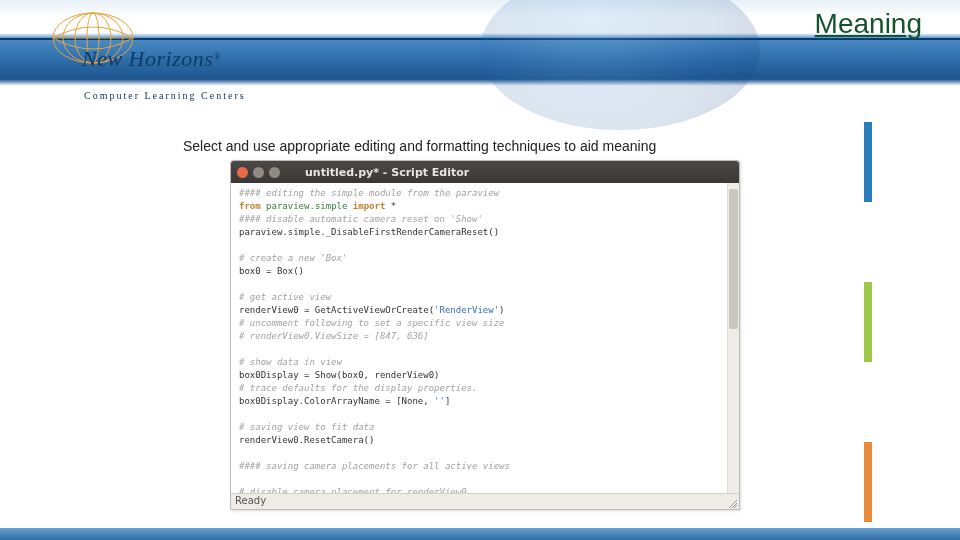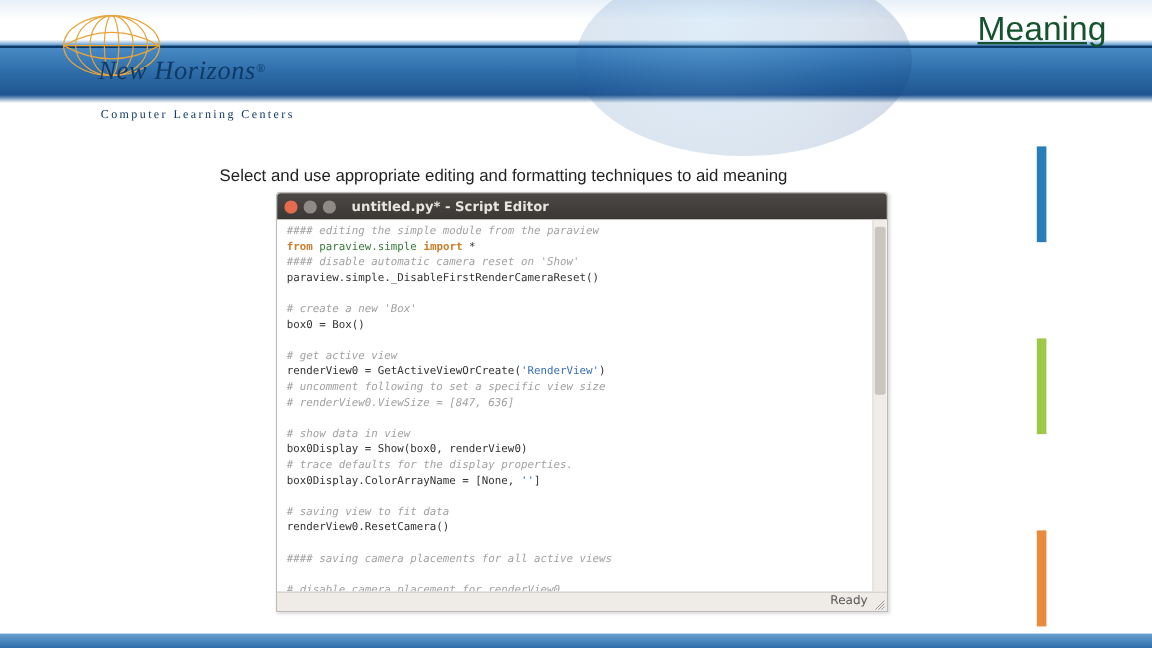--- a/index.html
+++ b/index.html
@@ -93,21 +93,21 @@
     display: flex;
     align-items: center;
     padding: 0 6px;
     gap: 5px;
     border-radius: 3px 3px 0 0;
   }
   .tb-btn { width: 11px; height: 11px; border-radius: 50%; }
   .tb-close { background: #e66b4e; }
   .tb-min   { background: #8f8a84; }
   .tb-max   { background: #8f8a84; }
-  .tb-title { color: #e8e5e0; font-size: 11px; font-weight: bold; margin-left: 8px; }
+  .tb-title { color: #e8e5e0; font-size: 11px; font-weight: bold; margin-left: 20px; }
   .code-area {
     flex: 1;
     background: #fff;
     padding: 4px 8px 2px 8px;
     font-family: "DejaVu Sans Mono", Menlo, monospace;
     font-size: 9px;
     line-height: 13px;
     color: #333;
     overflow: hidden;
     position: relative;
@@ -130,23 +130,22 @@
     top: 6px; height: 140px;
     background: #c9c5bf;
     border-radius: 2px;
   }
   .statusbar {
     height: 16px;
     background: #efece7;
     border-top: 1px solid #d4d0ca;
     font-size: 10px;
     color: #555;
-    padding: 1px 16px;
+    padding: 1px 4px;
     position: relative;
-    text-align: right;
   }
   .resize-grip {
     position: absolute;
     right: 2px; bottom: 1px;
     width: 10px; height: 10px;
     background:
       linear-gradient(135deg, transparent 60%, #999 60%, #999 65%, transparent 65%,
                               transparent 72%, #999 72%, #999 77%, transparent 77%,
                               transparent 84%, #999 84%, #999 89%, transparent 89%);
   }

